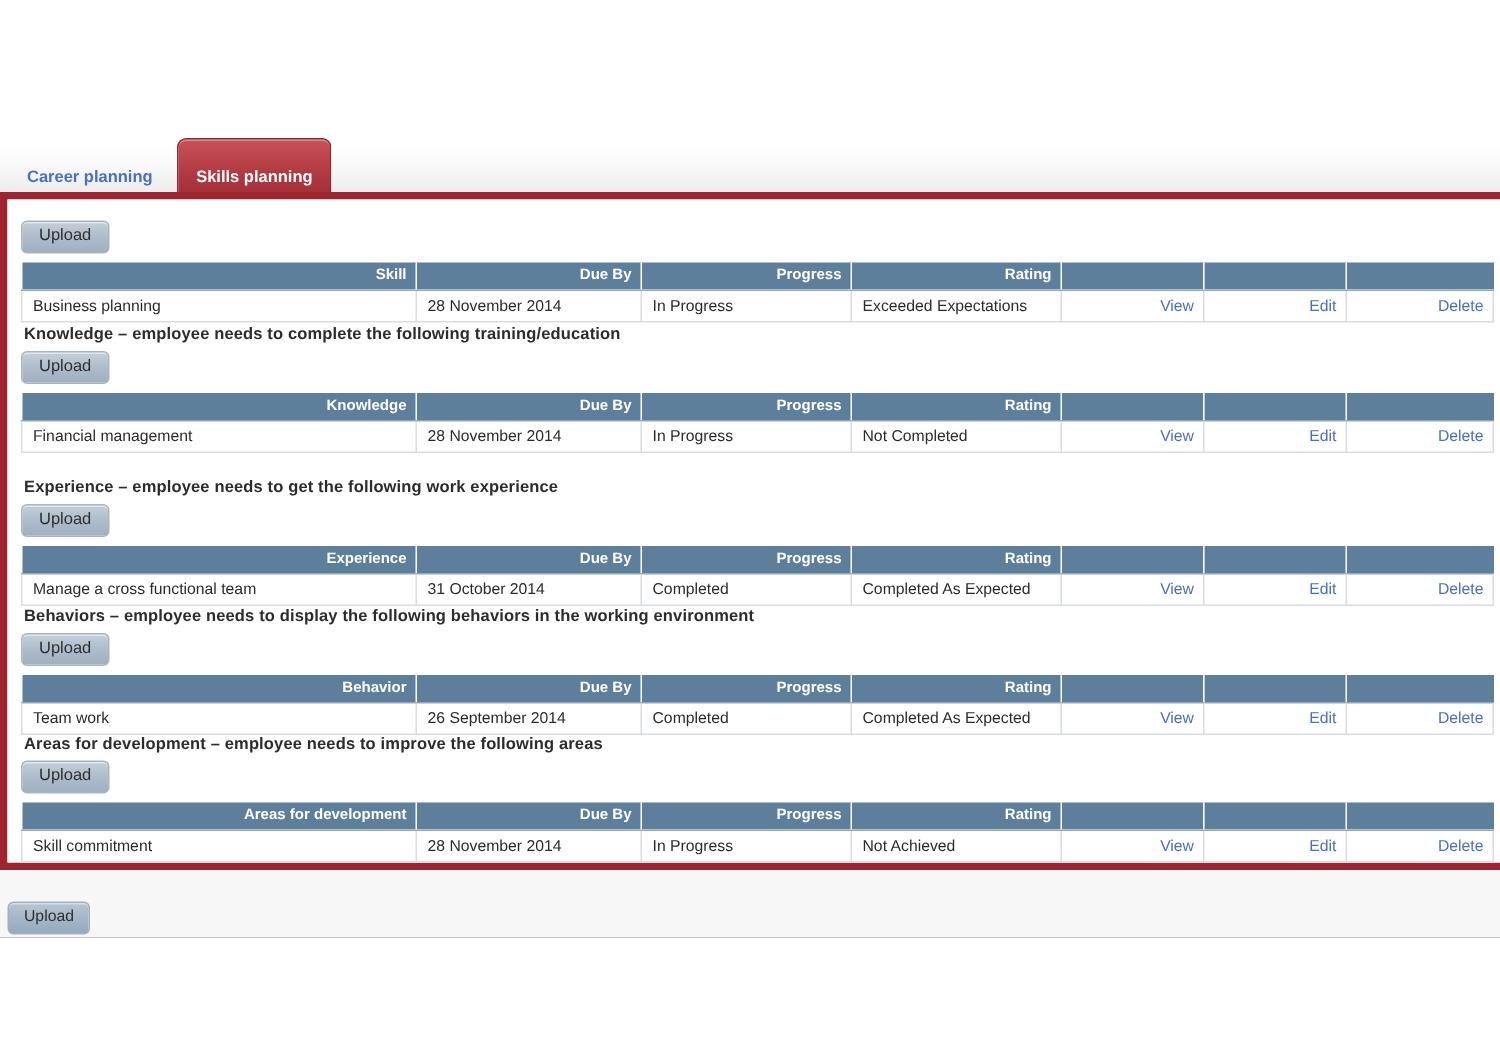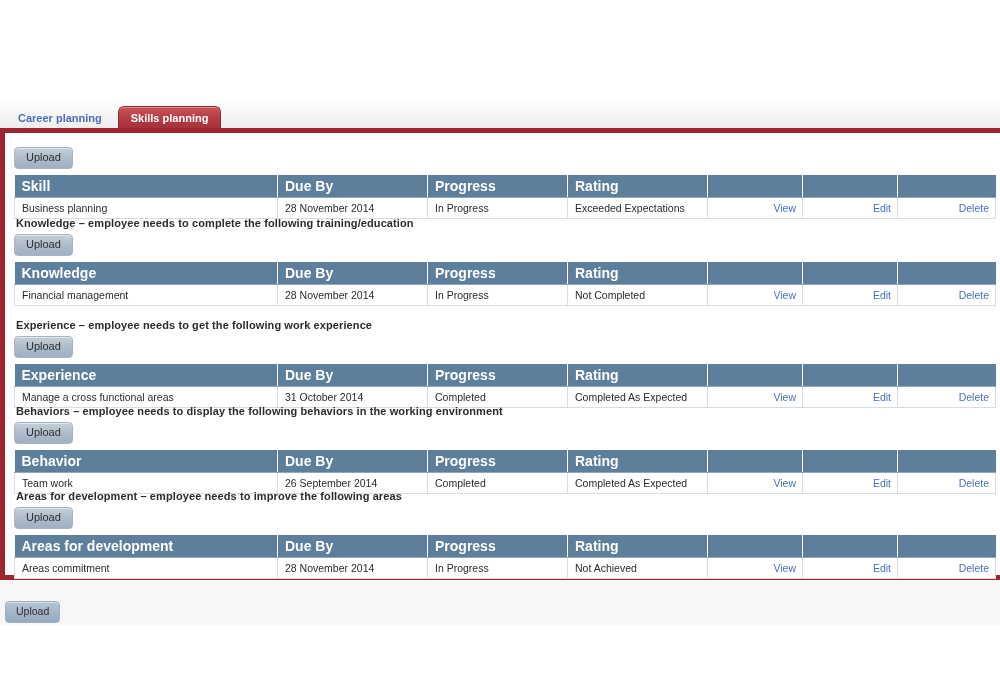--- a/index.html
+++ b/index.html
@@ -37,21 +37,21 @@
   }
   .tab-inactive {
     color:#4a6fbd; background:transparent;
   }
   .tab-active {
     color:#ffffff;
     background: linear-gradient(to bottom, #c9525a 0%, #b23b44 55%, #a32f38 100%);
     border:1px solid #8e2b33;
     border-bottom:none;
     box-shadow: inset 0 1px 0 rgba(255,255,255,.35);
-    padding:6px 12px 6px 12px;
+    padding:20px 12px 6px 12px;
   }
 
   
   .panel {
     position:absolute; left:0; top:128px; width:1000px; height:452px;
     background:#ffffff;
     border-top:5px solid #9e2430;
     border-bottom:5px solid #9e2430;
     border-left:5px solid #9e2430;
     border-right:none;
@@ -82,22 +82,22 @@
   }
 
   
   table.grid {
     width:981px; border-collapse:collapse; table-layout:fixed;
     background:#fff;
   }
   table.grid th {
     background:#5d7f9b;
     color:#ffffff;
-    font-size:14px; font-weight:bold;
-    text-align:left;
+    font-size:10px; font-weight:bold;
+    text-align:right;
     height:18px; padding:3px 6px 3px 7px;
     border-right:1px solid #ffffff;
     border-bottom:1px solid #8fa8bd;
     white-space:nowrap;
   }
   table.grid th:last-child { border-right:none; }
   table.grid td {
     font-size:10.5px; color:#2b2b2b;
     height:20px; padding:4px 6px 4px 7px;
     border:1px solid #d7dde2;
@@ -257,21 +257,21 @@
             <th>Due By</th>
             <th>Progress</th>
             <th>Rating</th>
             <th></th>
             <th></th>
             <th></th>
           </tr>
         </thead>
         <tbody>
           <tr>
-            <td>Manage a cross functional areas</td>
+            <td>Manage a cross functional team</td>
             <td>31 October 2014</td>
             <td>Completed</td>
             <td>Completed As Expected</td>
             <td class="act"><a class="link">View</a></td>
             <td class="act"><a class="link">Edit</a></td>
             <td class="act"><a class="link">Delete</a></td>
           </tr>
         </tbody>
       </table>
     </div>
@@ -333,21 +333,21 @@
             <th>Due By</th>
             <th>Progress</th>
             <th>Rating</th>
             <th></th>
             <th></th>
             <th></th>
           </tr>
         </thead>
         <tbody>
           <tr>
-            <td>Areas commitment</td>
+            <td>Skill commitment</td>
             <td>28 November 2014</td>
             <td>In Progress</td>
             <td>Not Achieved</td>
             <td class="act"><a class="link">View</a></td>
             <td class="act"><a class="link">Edit</a></td>
             <td class="act"><a class="link">Delete</a></td>
           </tr>
         </tbody>
       </table>
     </div>

